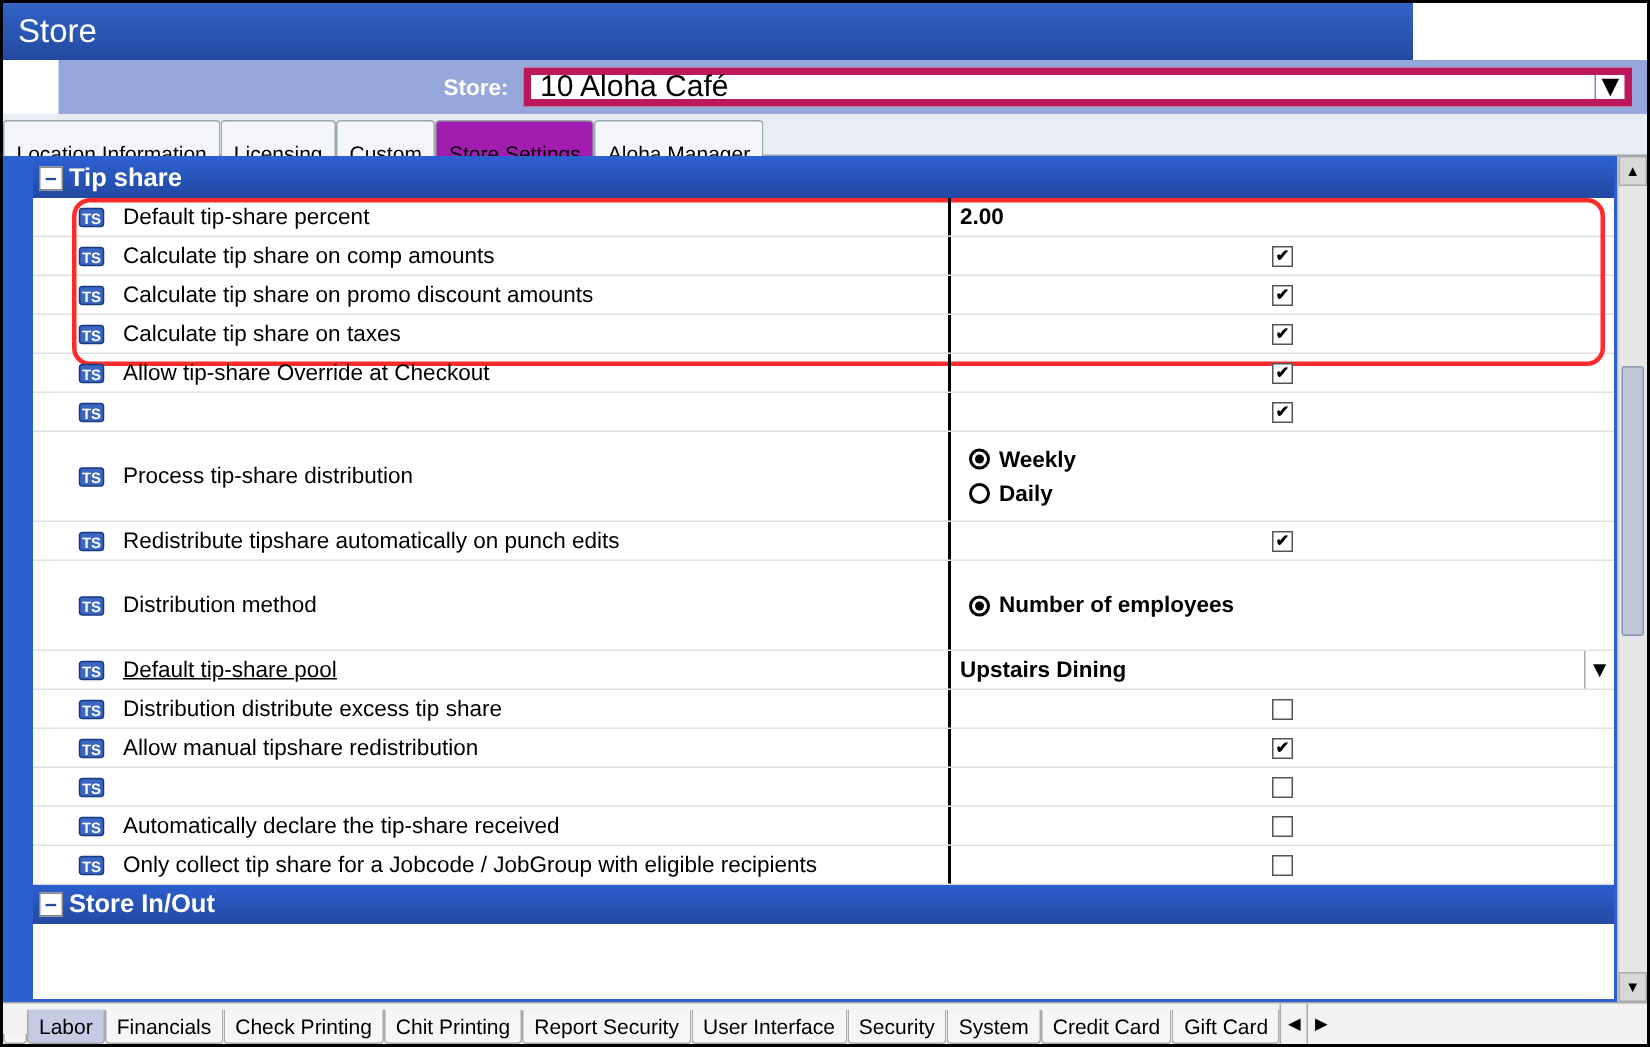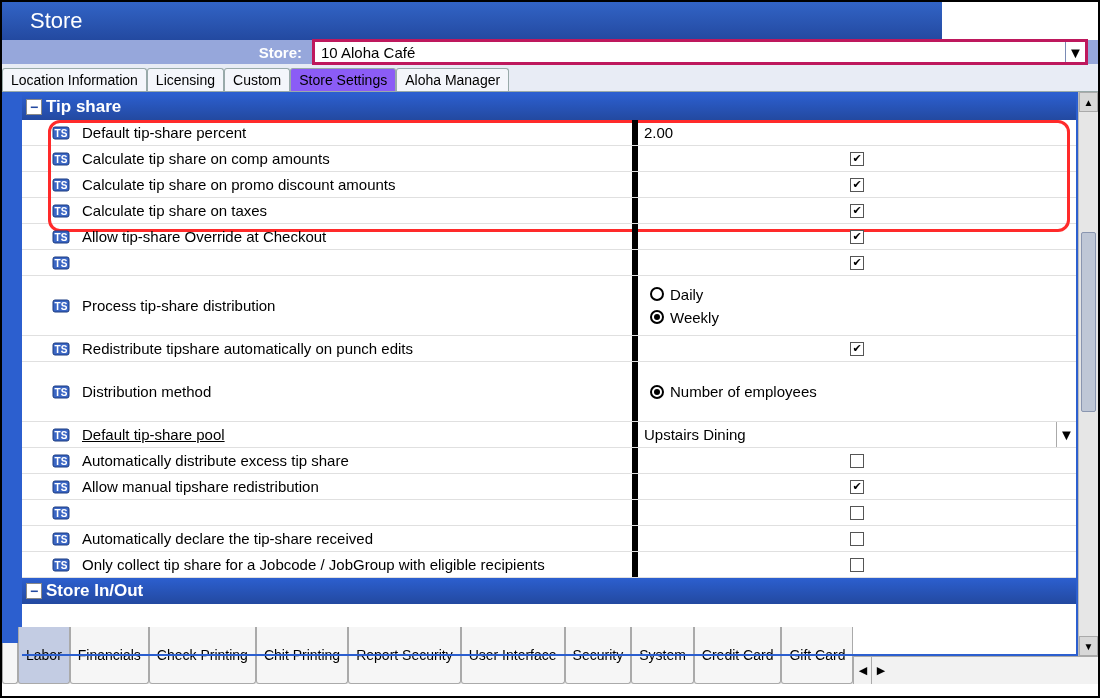--- a/index.html
+++ b/index.html
@@ -1,50 +1,50 @@
 <!DOCTYPE html>
 <html><head>
 <meta charset="utf-8">
 <style>
   * { box-sizing: border-box; margin: 0; padding: 0; font-family: "Segoe UI", Tahoma, sans-serif; }
   body { width: 1100px; height: 698px; background: #fff; border: 2px solid #000; overflow: hidden; }
   .header { background: linear-gradient(#2d5dbd, #2349a0); color: #fff; display: flex; align-items: center; height: 38px; }
-  .header-title { font-size: 22px; padding-left: 28px; flex: 0 0 940px; background: linear-gradient(#3264c6, #2349a0); height: 100%; display: flex; align-items: center; }
+  .header-title { font-size: 22px; padding-left: 10px; flex: 0 0 940px; background: linear-gradient(#3264c6, #2349a0); height: 100%; display: flex; align-items: center; }
   .header-right { background: #fff; flex: 1; height: 100%; }
-  .store-row { background: #96a7db; height: 24px; display: flex; align-items: center; padding: 0 10px; }
+  .store-row { background: #96a7db; height: 36px; display: flex; align-items: center; padding: 0 10px; margin-left: 37px; }
   .store-label { color: #fff; font-weight: bold; font-size: 15px; width: 300px; text-align: right; padding-right: 10px; }
-  .store-select { flex: 1; height: 26px; background: #fff; border: 3px solid #be185d; display: flex; align-items: center; padding-left: 6px; font-size: 15px; justify-content: space-between; }
+  .store-select { flex: 1; height: 26px; background: #fff; border: 5px solid #be185d; display: flex; align-items: center; padding-left: 6px; font-size: 20px; justify-content: space-between; }
   .store-select .dd { width: 20px; text-align: center; border-left: 1px solid #7a8bb5; height: 100%; display:flex; align-items:center; justify-content:center; }
   .tabs-top { display: flex; border-bottom: 1px solid #9aa; background: #e8ecf5; height: 28px; padding-top: 4px; }
-  .tabs-top .tab { padding: 3px 8px; border: 1px solid #9aa; border-bottom: none; background: #f4f6fb; font-size: 14px; margin-left: 0; border-radius: 3px 3px 0 0; }
-  .tabs-top .tab.active { background: #8b5cf6; }
+  .tabs-top .tab { padding: 13px 8px; border: 1px solid #9aa; border-bottom: none; background: #f4f6fb; font-size: 14px; margin-left: 0; border-radius: 3px 3px 0 0; }
+  .tabs-top .tab.active { background: #a21caf; }
   .body-area { display: flex; height: 564px; }
   .blue-gutter { width: 20px; background: linear-gradient(#2c5fcf, #2c5fcf); }
   .content { flex: 1; position: relative; border: 2px solid #2c5fcf; border-left: none; overflow: hidden; }
   .section-header { background: linear-gradient(#2c5fcf, #2349a0); color: #fff; font-weight: bold; font-size: 17px; height: 26px; display: flex; align-items: center; }
   .section-header .collapse { width: 16px; height: 16px; background: #fff; color: #2349a0; margin: 0 4px; display:flex; align-items:center; justify-content:center; font-size:14px; font-weight:bold; border:1px solid #888; }
   .rows { background: #fff; }
   .row { display: flex; border-bottom: 1px solid #e0e0e0; min-height: 26px; align-items: stretch; }
   .row .label-cell { width: 610px; display: flex; align-items: center; padding-left: 60px; font-size: 15px; }
-  .row .value-cell { flex: 1; display: flex; align-items: center; justify-content: center; border-left: 6px solid #000000; font-size: 15px; position: relative; }
+  .row .value-cell { flex: 1; display: flex; align-items: center; justify-content: center; border-left: 2px solid #000000; font-size: 15px; position: relative; font-weight: bold; }
   .row .value-cell.left { justify-content: flex-start; padding-left: 6px; }
   .ts-icon { width: 18px; height: 18px; position: absolute; left: 30px; }
   .ts-icon-wrap { position: relative; }
   .checkbox { width: 14px; height: 14px; border: 1px solid #555; background: #fff; display:flex; align-items:center; justify-content:center; font-size: 11px; }
   .radio { width: 14px; height: 14px; border: 2px solid #000; border-radius: 50%; display:flex; align-items:center; justify-content:center; margin-right: 6px; }
   .radio .dot { width: 6px; height: 6px; background: #000; border-radius: 50%; }
   .radio-group { display: flex; flex-direction: column; gap: 6px; padding: 6px 0 6px 6px; width: 100%; }
   .radio-row { display: flex; align-items: center; font-size: 15px; }
   .highlight-box { position: absolute; border: 3px solid #ff2a2a; border-radius: 12px; pointer-events: none; }
   .scrollbar { width: 20px; background: #e6e6e6; border-left: 1px solid #bbb; display:flex; flex-direction:column; }
   .scrollbar .arrow { height: 20px; background: #d8d8d8; border: 1px solid #aaa; display:flex; align-items:center; justify-content:center; font-size:10px; }
   .scrollbar .track { flex: 1; position: relative; }
   .scrollbar .thumb { position:absolute; left:2px; right:2px; background: #bfc7d6; border:1px solid #8a96b0; border-radius:2px; }
   .bottom-tabs { height: 28px; display:flex; align-items:flex-end; background:#f2f2f2; border-top:1px solid #aaa; }
-  .bottom-tabs .btab { padding: 20px 7px; border: 1px solid #aaa; border-top:none; background: #f6f6f6; font-size: 14px; border-radius: 0 0 3px 3px; white-space:nowrap; }
+  .bottom-tabs .btab { padding: 3px 7px; border: 1px solid #aaa; border-top:none; background: #f6f6f6; font-size: 14px; border-radius: 0 0 3px 3px; white-space:nowrap; }
   .bottom-tabs .btab.active { background: #c3cce3; }
   .bottom-tabs .scroll-r { width:18px; text-align:center; font-size:11px; border-left:1px solid #aaa; height:100%; display:flex; align-items:center; justify-content:center; }
   .dd-arrow-btn { width: 20px; height:100%; border-left:1px solid #aaa; display:flex; align-items:center; justify-content:center; position:absolute; right:0; top:0; }
   .underline { text-decoration: underline; }
   .row.tall { min-height: 60px; }
   .row.tall .label-cell { align-items: center; }
 </style>
 </head>
 <body>
 
@@ -160,28 +160,28 @@
         <div class="label-cell ts-icon-wrap">
           <svg class="ts-icon" viewBox="0 0 18 18">
               <rect x="1" y="3" width="16" height="12" rx="2" fill="#3a66c4" stroke="#1a3a80"></rect>
               <text x="9" y="13" font-size="10" fill="#fff" text-anchor="middle" font-weight="bold">TS</text>
             </svg>
           <span>Process tip-share distribution</span>
         </div>
         <div class="value-cell left">
           <div class="radio-group">
             <div class="radio-row">
-                <span class="radio"></span>
-                <span>Daily</span>
-              </div>
-            <div class="radio-row">
                 <span class="radio">
                   <span class="dot"></span>
                 </span>
                 <span>Weekly</span>
+              </div>
+            <div class="radio-row">
+                <span class="radio"></span>
+                <span>Daily</span>
               </div>
           </div>
         </div>
       </div>
 
       <div class="row">
         <div class="label-cell ts-icon-wrap">
           <svg class="ts-icon" viewBox="0 0 18 18">
               <rect x="1" y="3" width="16" height="12" rx="2" fill="#3a66c4" stroke="#1a3a80"></rect>
               <text x="9" y="13" font-size="10" fill="#fff" text-anchor="middle" font-weight="bold">TS</text>
@@ -226,21 +226,21 @@
           <span class="dd-arrow-btn">▼</span>
         </div>
       </div>
 
       <div class="row">
         <div class="label-cell ts-icon-wrap">
           <svg class="ts-icon" viewBox="0 0 18 18">
               <rect x="1" y="3" width="16" height="12" rx="2" fill="#3a66c4" stroke="#1a3a80"></rect>
               <text x="9" y="13" font-size="10" fill="#fff" text-anchor="middle" font-weight="bold">TS</text>
             </svg>
-          <span>Automatically distribute excess tip share</span>
+          <span>Distribution distribute excess tip share</span>
         </div>
         <div class="value-cell">
             <span class="checkbox"></span>
           </div>
       </div>
 
       <div class="row">
         <div class="label-cell ts-icon-wrap">
           <svg class="ts-icon" viewBox="0 0 18 18">
               <rect x="1" y="3" width="16" height="12" rx="2" fill="#3a66c4" stroke="#1a3a80"></rect>

